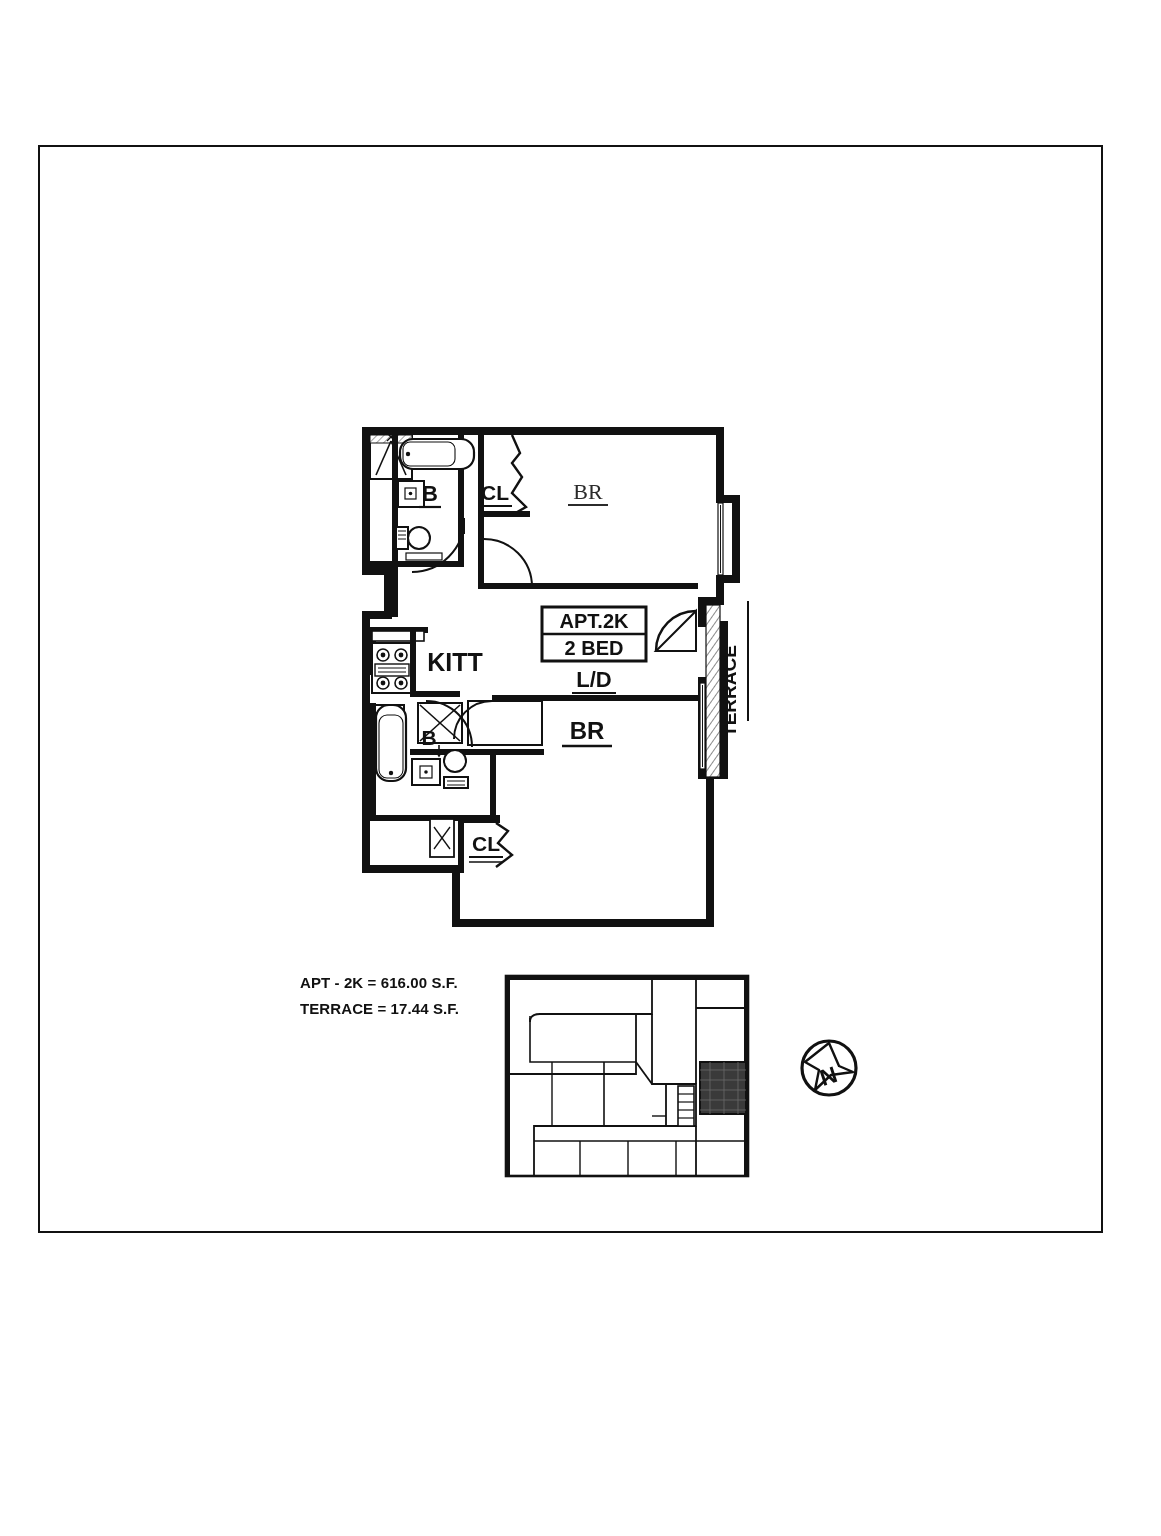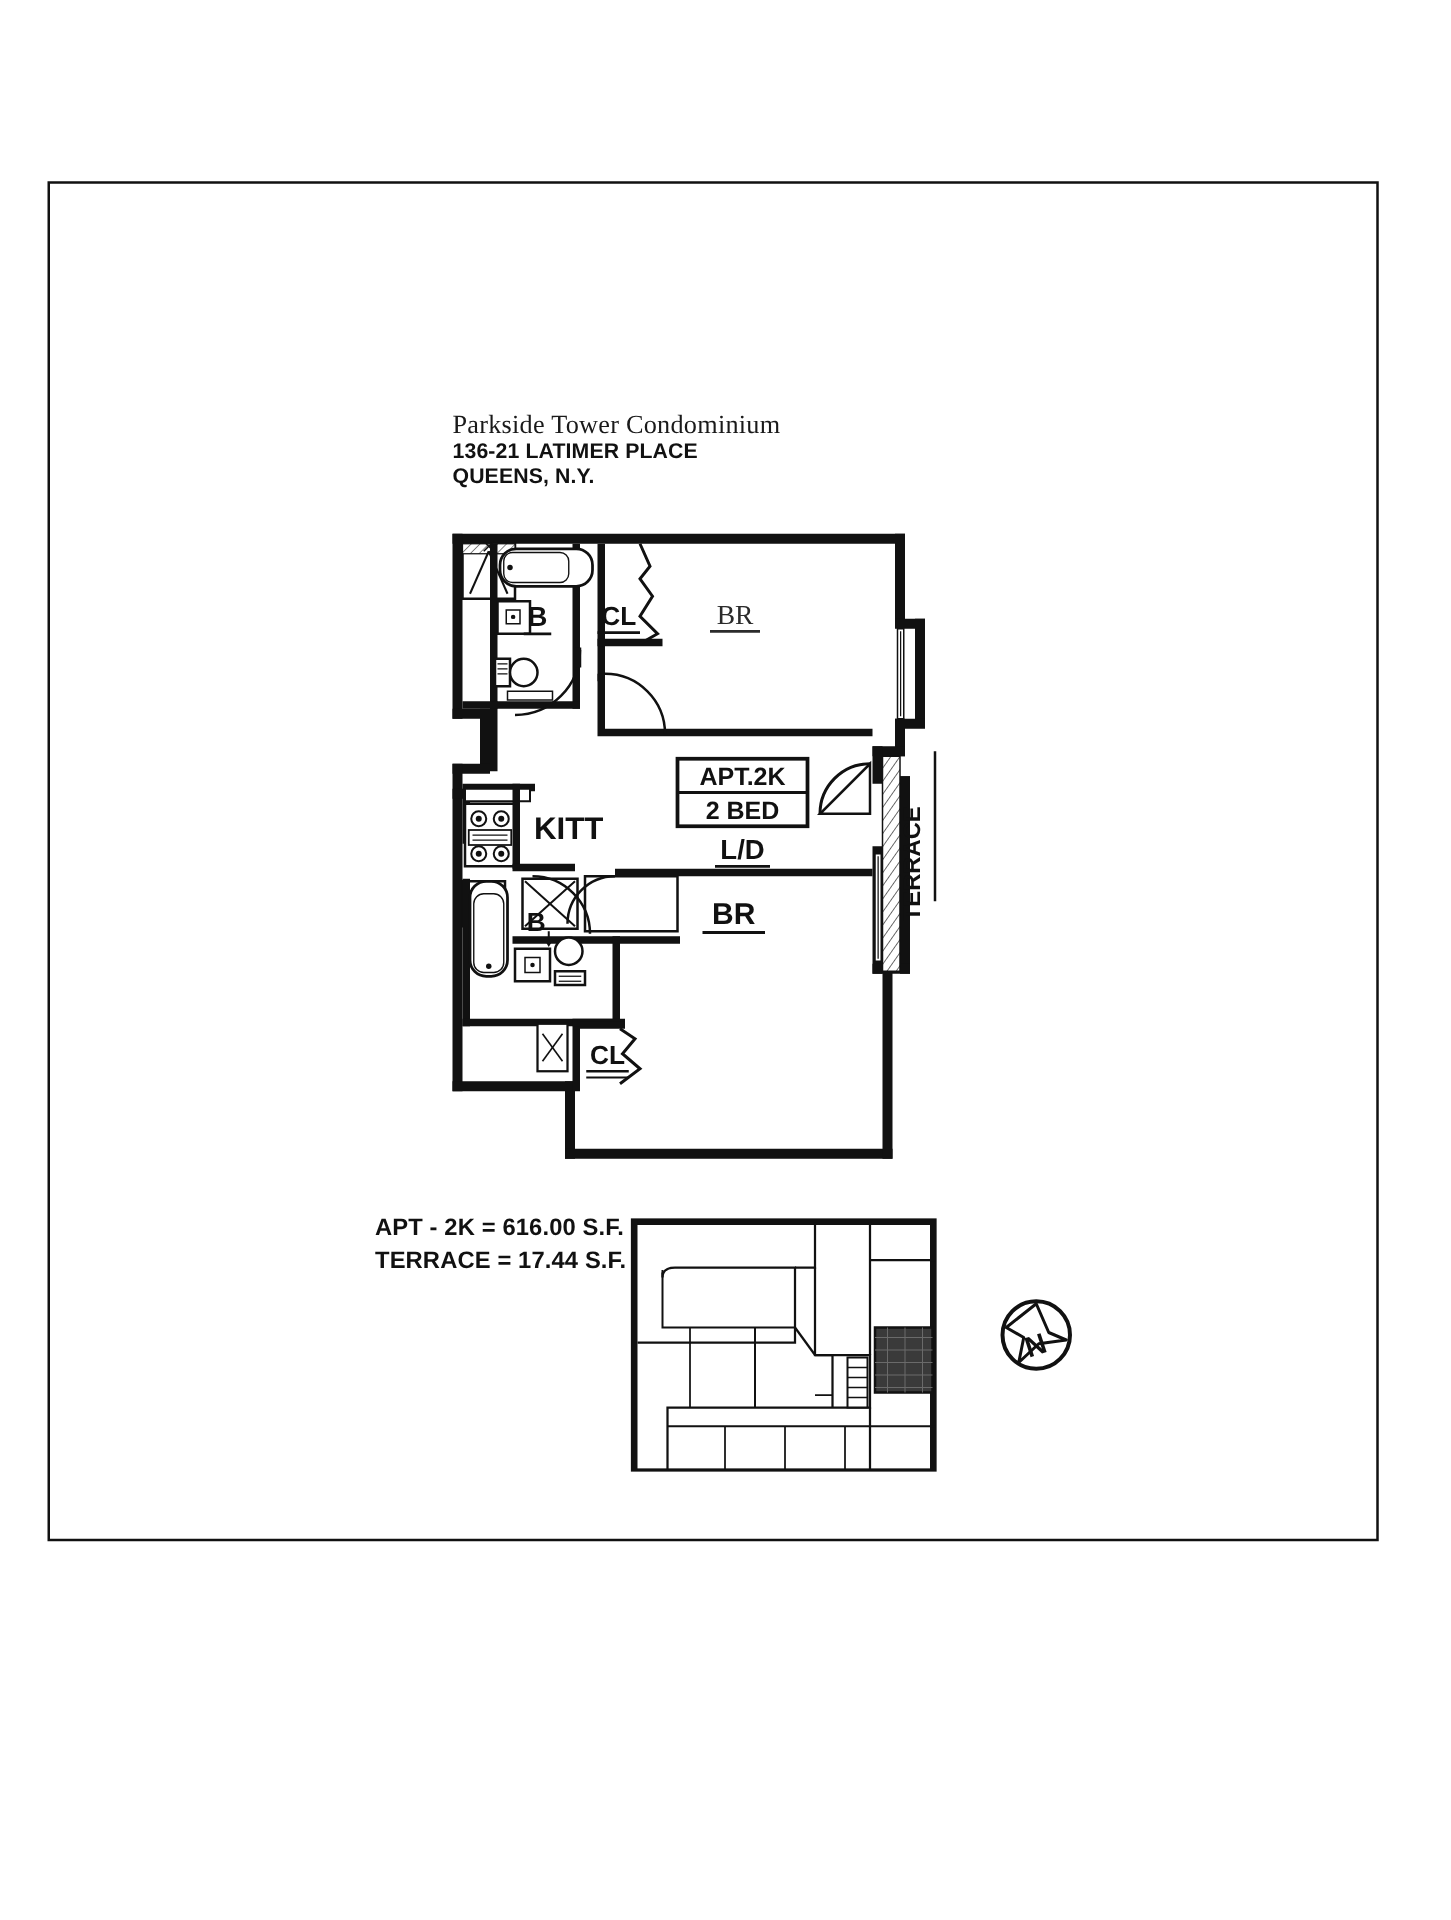--- a/index.html
+++ b/index.html
@@ -63,21 +63,21 @@
   }
   .areawrap {
     position: absolute;
     left: 300px;
     top: 970px;
     width: 210px;
   }
   .area-line {
     font-family: "Liberation Sans", sans-serif;
     font-weight: bold;
-    font-size: 19px;
+    font-size: 15px;
     color: #111111;
     white-space: nowrap;
     line-height: 26px;
     letter-spacing: 0.1px;
   }
   .keywrap {
     position: absolute;
     left: 500px;
     top: 966px;
     width: 255px;
@@ -99,25 +99,20 @@
     font-weight: bold;
   }
 </style>
 </head>
 <body>
 
 <div id="sheet">
 
   <div class="frame"></div>
 
-  <div class="titleblock">
-    <div class="title-line1">Parkside Tower Condominium</div>
-    <div class="title-line2">136-21 LATIMER PLACE</div>
-    <div class="title-line3">QUEENS, N.Y.</div>
-  </div>
 
   <div class="planwrap">
     <svg width="430" height="540" viewBox="0 0 430 540">
       <defs>
         <pattern id="terraceHatch" width="6" height="6" patternUnits="userSpaceOnUse" patternTransform="rotate(35)">
           <rect width="6" height="6" fill="#ffffff"></rect>
           <line x1="0" y1="0" x2="0" y2="6" stroke="#2a2a2a" stroke-width="1.1"></line>
         </pattern>
         <pattern id="shaftHatch" width="5" height="5" patternUnits="userSpaceOnUse" patternTransform="rotate(45)">
           <rect width="5" height="5" fill="#ffffff"></rect>

